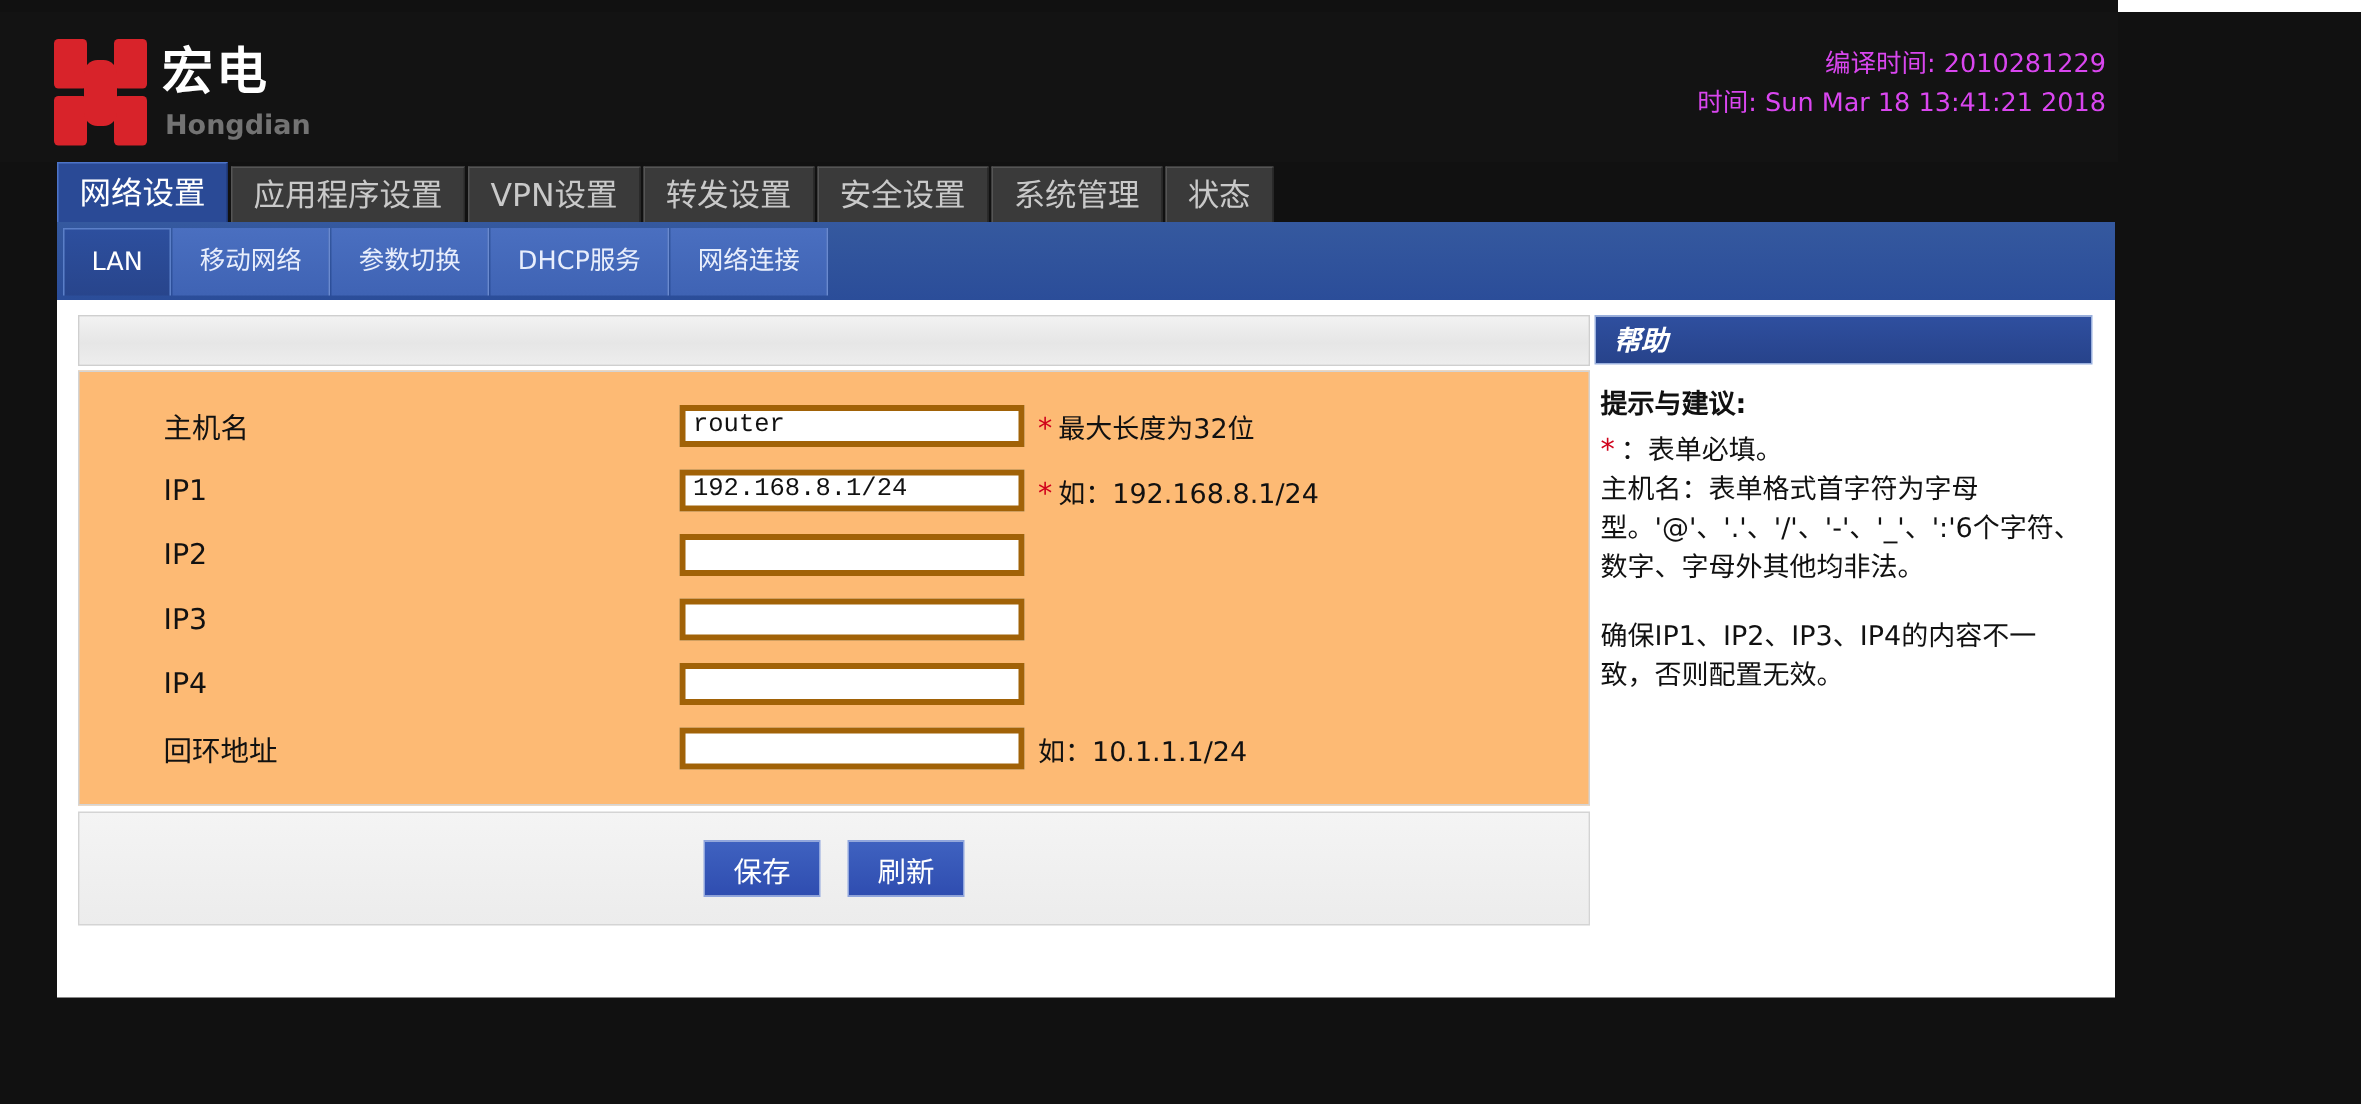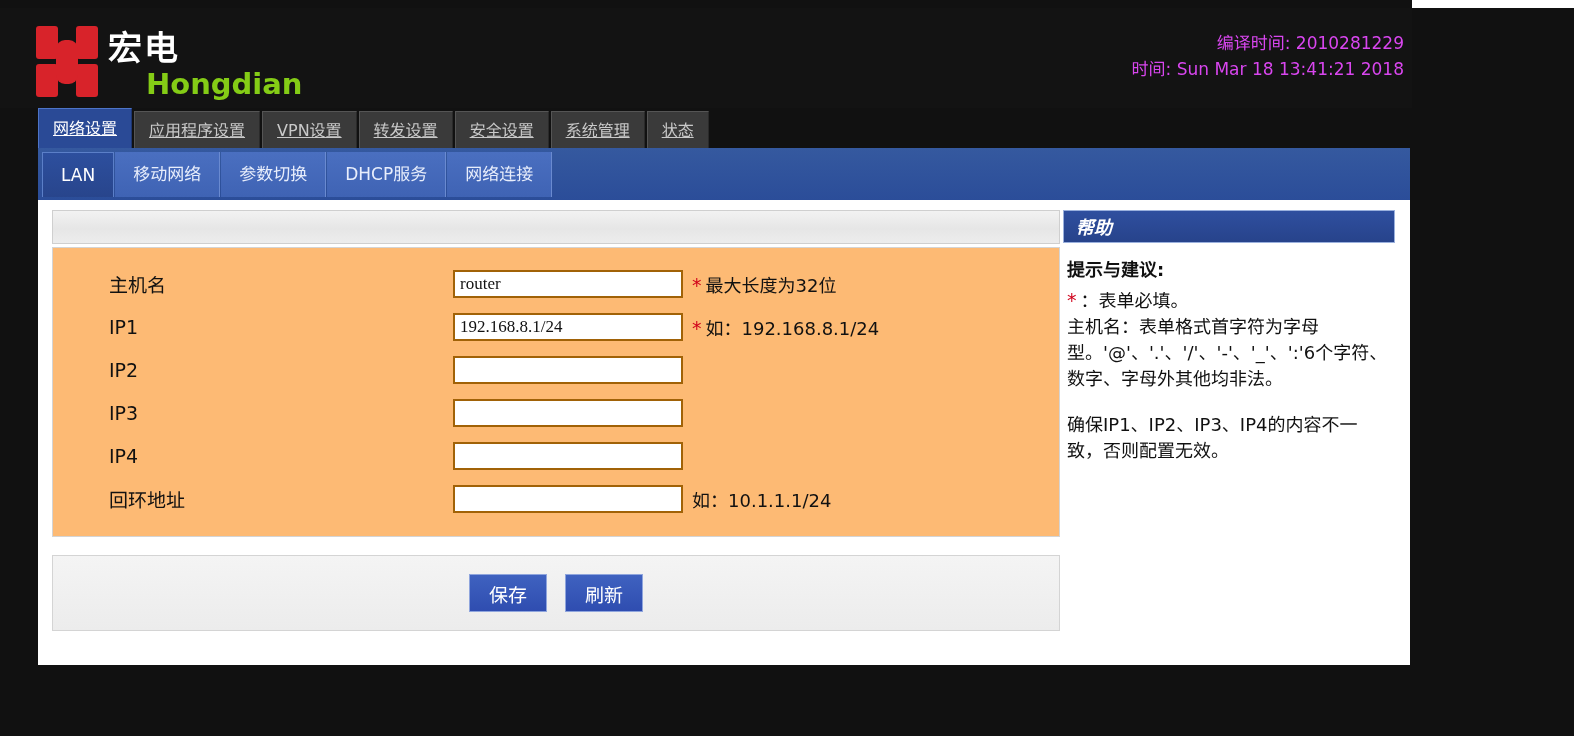--- a/index.html
+++ b/index.html
@@ -69,26 +69,25 @@
     font-size: 34px;
     font-weight: bold;
     color: #ffffff;
     letter-spacing: 2px;
     line-height: 52px;
   }
   .logo-en {
     position: absolute;
     left: 74px; top: 48px;
     font-family: "DejaVu Sans", sans-serif;
-    font-size: 29px;
+    font-size: 18px;
     font-weight: bold;
-    color: #84cc16;
+    color: #737373;
     letter-spacing: 0px;
     line-height: 28px;
-    margin-left: 36px;
   }
   .header-meta {
     position: absolute;
     right: 8px; top: 22px;
     text-align: right;
     color: #d946ef;
     font-size: 17px;
     line-height: 26px;
     font-family: "DejaVu Sans", sans-serif;
   }
@@ -98,31 +97,30 @@
     left: 38px; top: 108px;
     height: 40px;
     display: flex;
     align-items: flex-end;
   }
   .main-tab {
     height: 37px;
     line-height: 37px;
     padding: 0 14px;
     margin-right: 2px;
-    font-size: 16px;
+    font-size: 21px;
     font-family: "DejaVu Sans", sans-serif;
     color: #c9c9c9;
     background: #3a3a3a;
     border-top: 1px solid #555;
     border-left: 1px solid #555;
     border-right: 1px solid #2a2a2a;
     box-sizing: border-box;
     white-space: nowrap;
     cursor: pointer;
-    text-decoration: underline;
   }
   .main-tab.active {
     background: #2a4a96;
     color: #ffffff;
     height: 40px;
     line-height: 40px;
     border-top: 1px solid #4d74c8;
     border-left: 1px solid #4d74c8;
     border-right: 1px solid #1d3570;
   }
@@ -196,43 +194,43 @@
     padding-left: 56px;
     box-sizing: border-box;
     font-size: 19px;
     color: #111111;
     font-family: "DejaVu Sans", sans-serif;
   }
   .form-input {
     width: 230px;
     height: 28px;
     box-sizing: border-box;
-    border: 2px solid #a16207;
+    border: 4px solid #a16207;
     background: #ffffff;
     font-size: 17px;
-    font-family: Liberation Serif, serif;
+    font-family: Liberation Mono, monospace;
     color: #111111;
     padding: 0 5px;
     outline: none;
   }
   .form-hint {
     margin-left: 9px;
     font-size: 18px;
     color: #111111;
     font-family: "DejaVu Sans", sans-serif;
     white-space: nowrap;
   }
   .req-star {
     color: #d0021b;
     font-size: 19px;
     font-family: "DejaVu Sans", sans-serif;
     margin-right: 4px;
   }
   .button-panel {
-    margin-top: 18px;
+    margin-top: 4px;
     height: 76px;
     border: 1px solid #d4d4d4;
     box-sizing: border-box;
     background: linear-gradient(to bottom, #f4f4f4 0%, #ececec 100%);
     display: flex;
     align-items: center;
     justify-content: center;
   }
   .btn {
     width: 78px;

